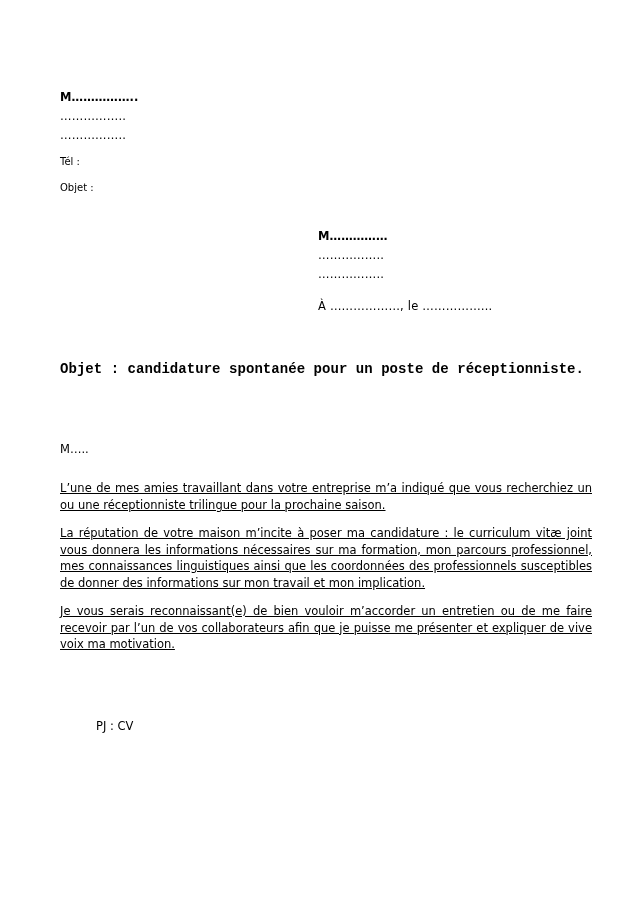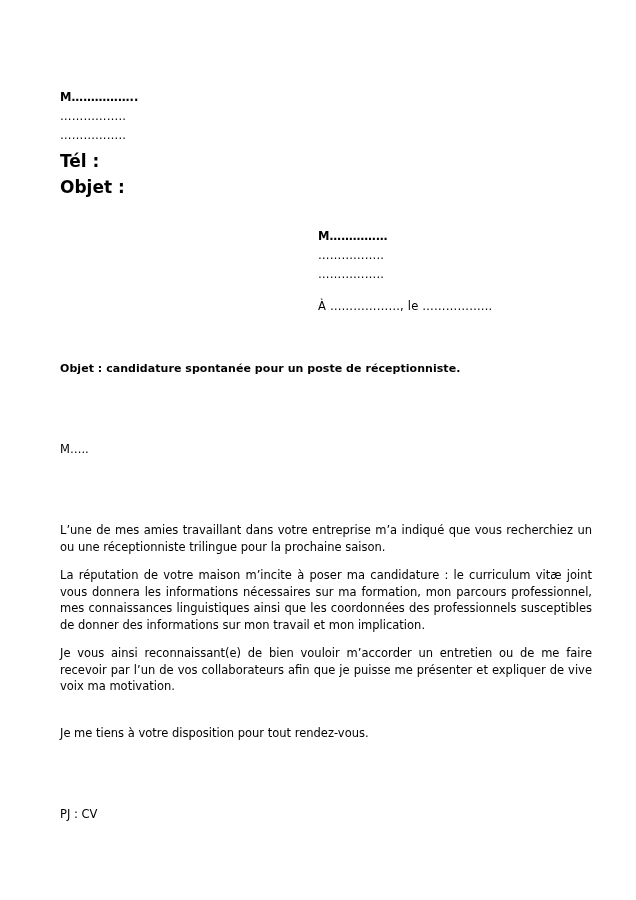--- a/index.html
+++ b/index.html
@@ -40,23 +40,23 @@
     line-height: 19px;
     font-weight: bold;
     white-space: pre;
     letter-spacing: 0.1px;
   }
   .sender-line.dots-only {
     font-weight: normal;
     letter-spacing: 0.2px;
   }
   .sender-field {
-    font-size: 17px;
+    font-size: 10px;
     line-height: 19px;
-    font-weight: bold;
+    font-weight: normal;
     white-space: pre;
     margin-top: 7px;
   }
 
   
   .recipient-block {
     margin-top: 30px;
     margin-left: 258px;
   }
   .recipient-line {
@@ -75,38 +75,40 @@
     line-height: 19px;
     font-weight: normal;
     white-space: pre;
     margin-top: 13px;
     letter-spacing: 0.2px;
   }
 
   
   .subject {
     margin-top: 44px;
-    font-size: 11px;
+    font-size: 14px;
     line-height: 18px;
     font-weight: bold;
     letter-spacing: 0.05px;
+    font-family: Liberation Mono, monospace;
   }
 
   
   .salutation {
     margin-top: 62px;
     font-size: 11.5px;
     line-height: 18px;
     font-weight: normal;
     white-space: pre;
   }
 
   
   .body-block {
-    margin-top: 64px;
+    margin-top: 22px;
+    text-decoration: underline;
   }
   .para {
     font-size: 11.5px;
     line-height: 16.5px;
     text-align: justify;
     text-justify: inter-word;
     margin: 0 0 12px 0;
     hyphens: none;
   }
   .para:last-child {
@@ -120,20 +122,21 @@
     margin-top: 31px;
   }
 
   
   .attachment {
     margin-top: 64px;
     font-size: 11.5px;
     line-height: 18px;
     font-weight: normal;
     white-space: pre;
+    margin-left: 36px;
   }
 </style>
 </head>
 <body>
 
 <div class="page">
   <div class="content">
 
     <div class="sender-block">
       <div class="sender-line">M……………..</div>
@@ -150,20 +153,19 @@
       <div class="date-line">À ………………, le ………………</div>
     </div>
 
     <div class="subject">Objet : candidature spontanée pour un poste de réceptionniste.</div>
 
     <div class="salutation">M…..</div>
 
     <div class="body-block">
       <p class="para">L’une de mes amies travaillant dans votre entreprise m’a indiqué que vous recherchiez un ou une réceptionniste trilingue pour la prochaine saison.</p>
       <p class="para">La réputation de votre maison m’incite à poser ma candidature : le curriculum vitæ joint vous donnera les informations nécessaires sur ma formation, mon parcours professionnel, mes connaissances linguistiques ainsi que les coordonnées des professionnels susceptibles de donner des informations sur mon travail et mon implication.</p>
-      <p class="para">Je vous ainsi reconnaissant(e) de bien vouloir m’accorder un entretien ou de me faire recevoir par l’un de vos collaborateurs afin que je puisse me présenter et expliquer de vive voix ma motivation.</p>
-      <p class="para para-spaced-top">Je me tiens à votre disposition pour tout rendez-vous.</p>
+      <p class="para">Je vous serais reconnaissant(e) de bien vouloir m’accorder un entretien ou de me faire recevoir par l’un de vos collaborateurs afin que je puisse me présenter et expliquer de vive voix ma motivation.</p>
     </div>
 
     <div class="attachment">PJ : CV</div>
 
   </div>
 </div>
 
 </body></html>

